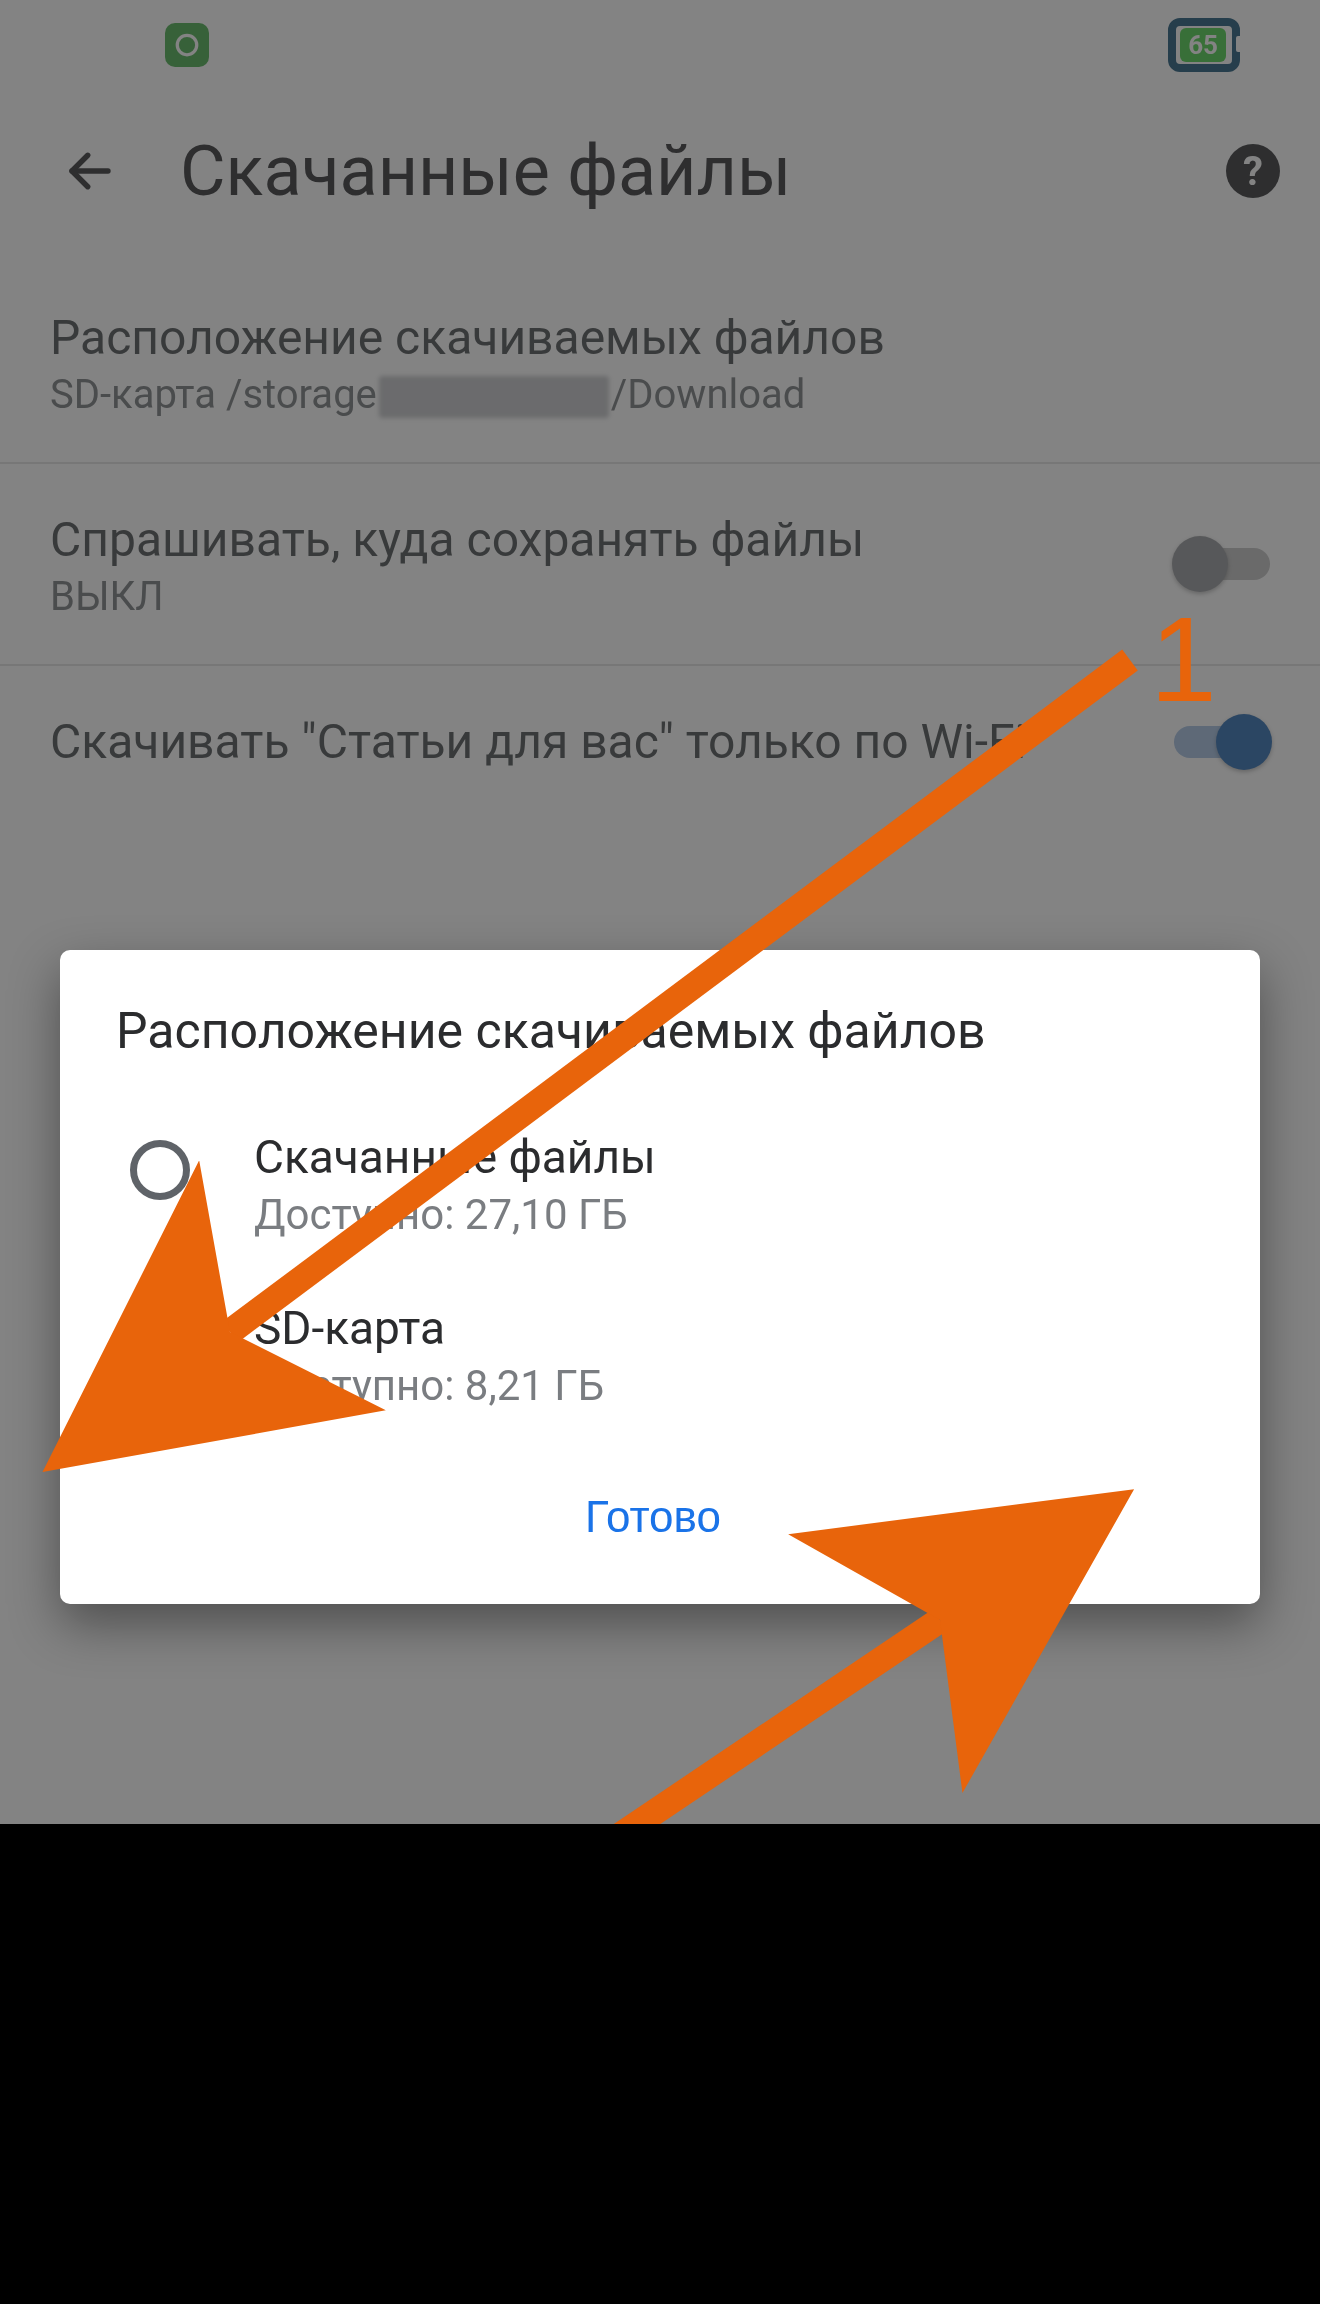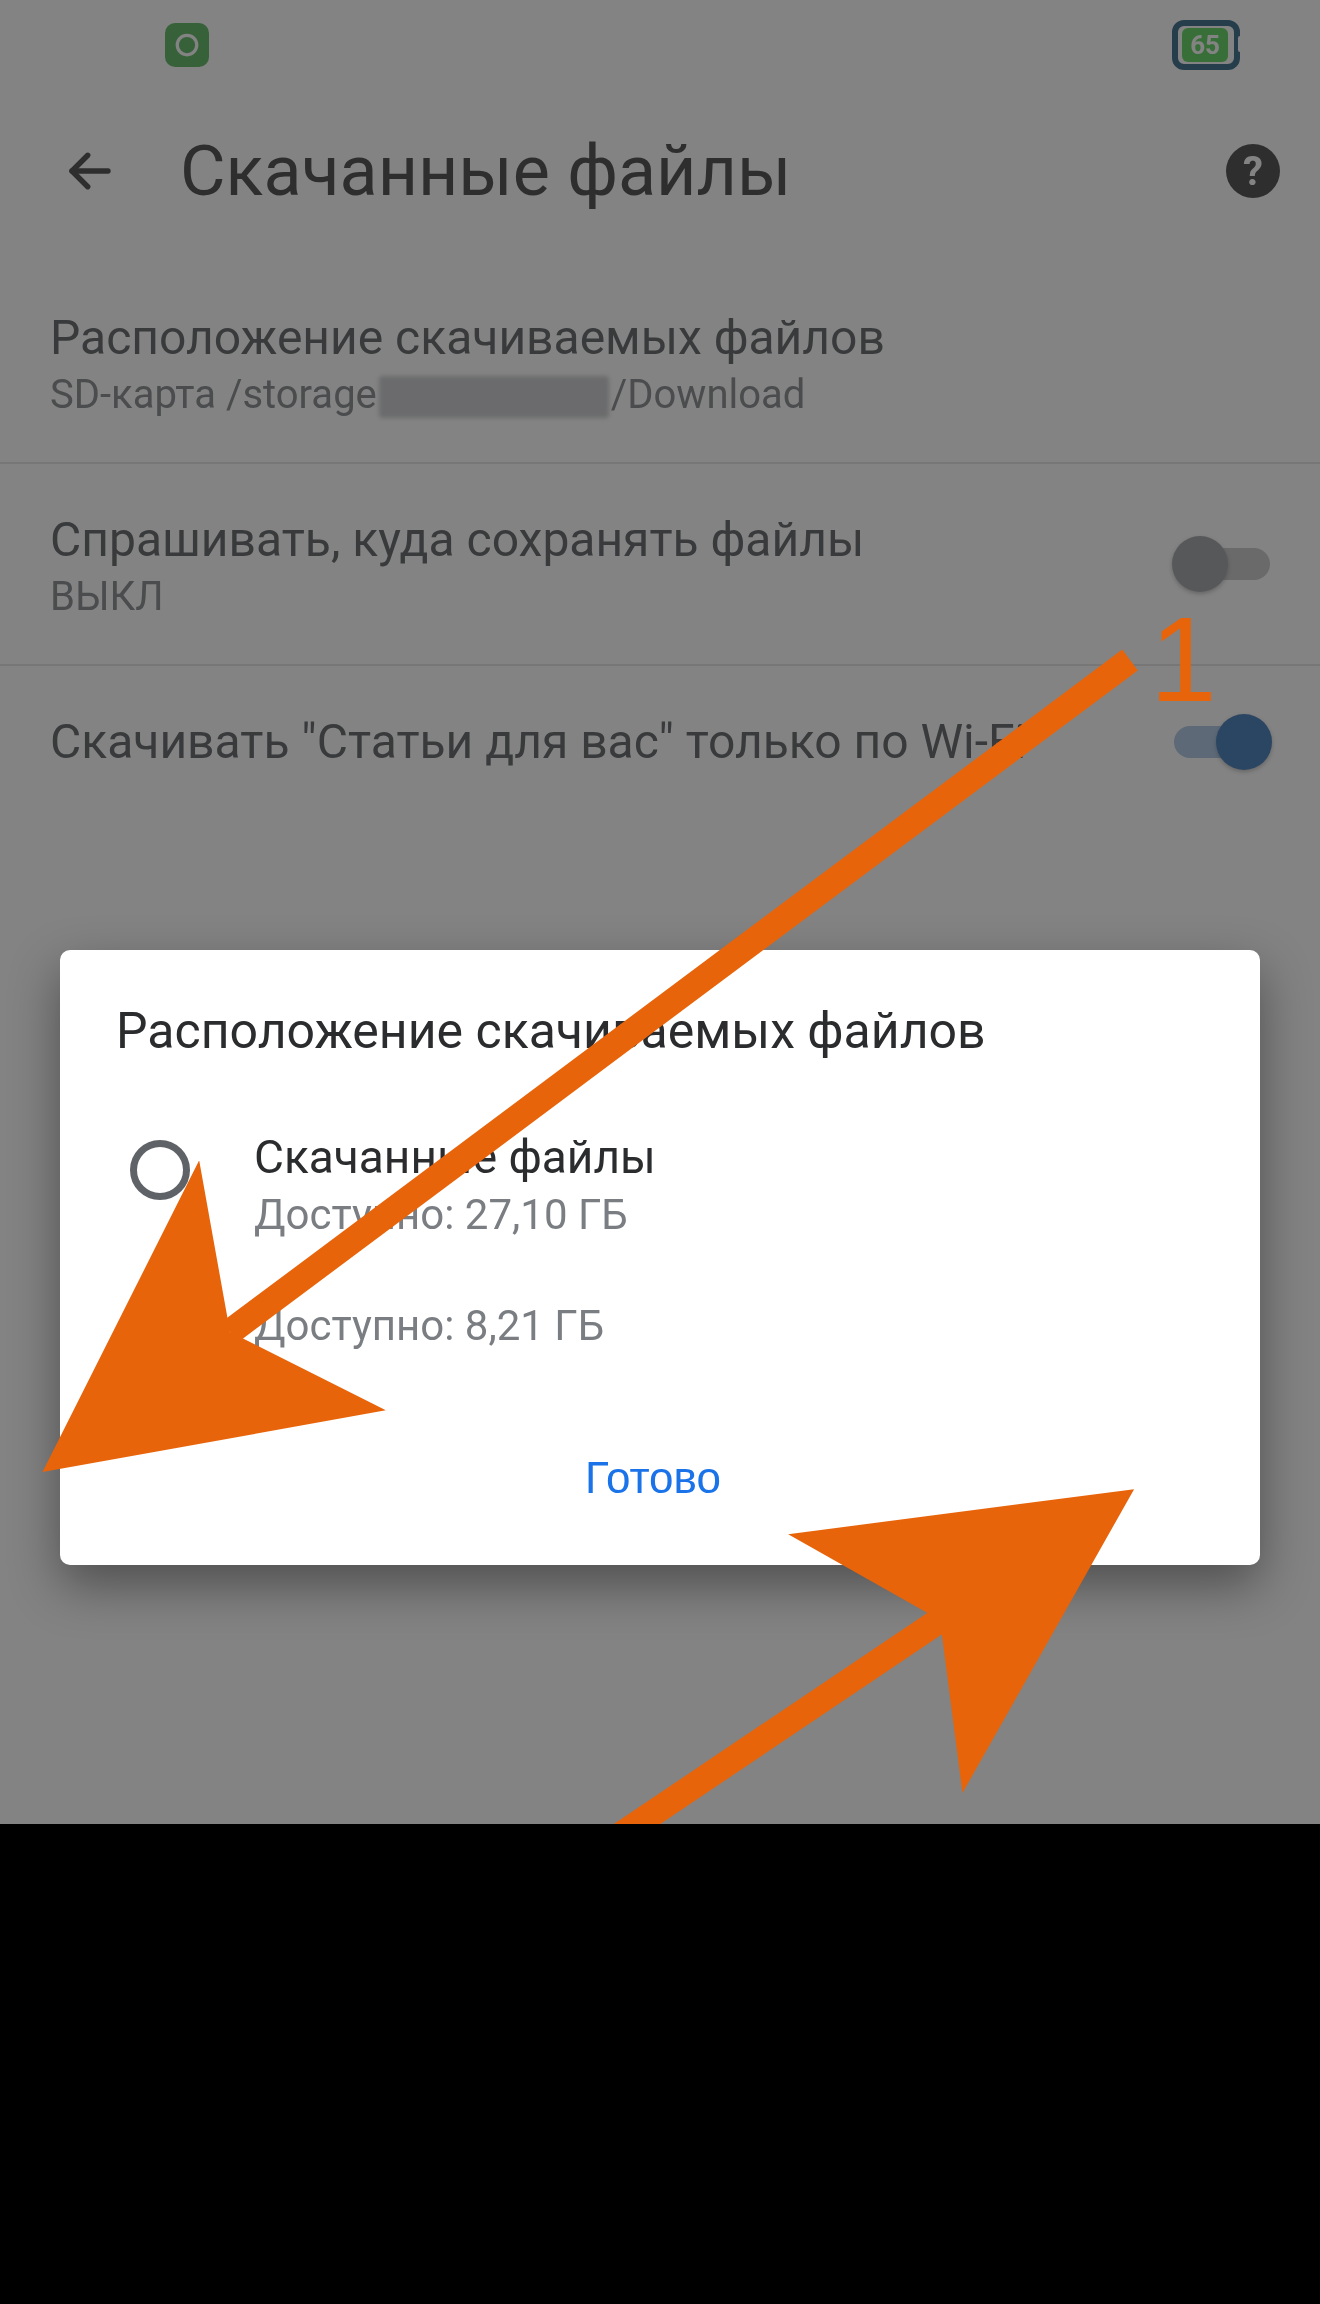--- a/index.html
+++ b/index.html
@@ -40,21 +40,21 @@
     display: inline-flex; align-items: center; justify-content: center;
     color: #fff; font-size: 28px;
   }
   .sb-temp { font-size: 34px; }
   .sb-deg { font-size: 20px; vertical-align: super; }
   .sb-dl { font-size: 34px; }
   .sb-sig { display: inline-block; }
   .sb-4g { font-size: 18px; margin-right: -4px; transform: translateY(-14px); }
   .sb-batt {
     display: inline-flex; align-items: center; gap: 6px;
-    border: 6px solid #0c4a6e; border-radius: 12px;
+    border: 8px solid #0c4a6e; border-radius: 12px;
     padding: 2px 6px 2px 4px;
     position: relative;
   }
   .sb-batt::after {
     content: ""; position: absolute; right: -10px; top: 10px;
     width: 6px; height: 16px; background: #fff; border-radius: 2px;
   }
   .sb-batt-fill {
     background: #3ccb3a; color: #fff;
     font-size: 26px; font-weight: 700;
@@ -315,20 +315,21 @@
     <div class="radio"></div>
     <div class="radio-text">
       <div class="radio-label">Скачанные файлы</div>
       <div class="radio-sub">Доступно: 27,10 ГБ</div>
     </div>
   </div>
 
   <div class="radio-row">
     <div class="radio selected"></div>
     <div class="radio-text">
+      <div class="radio-label">SD-карта</div>
       <div class="radio-sub">Доступно: 8,21 ГБ</div>
     </div>
   </div>
 
   <div class="dialog-actions">
     <button class="dialog-btn">Готово</button>
   </div>
 </div>
 
 <div class="annotation-layer">

